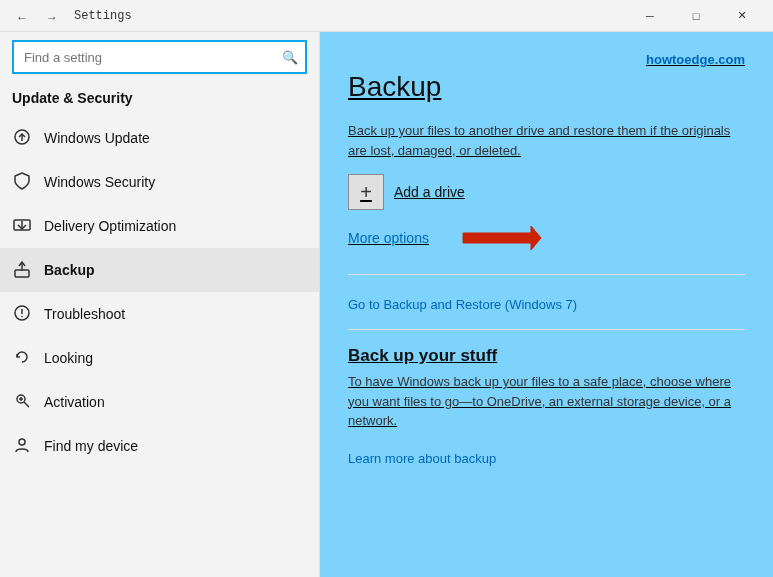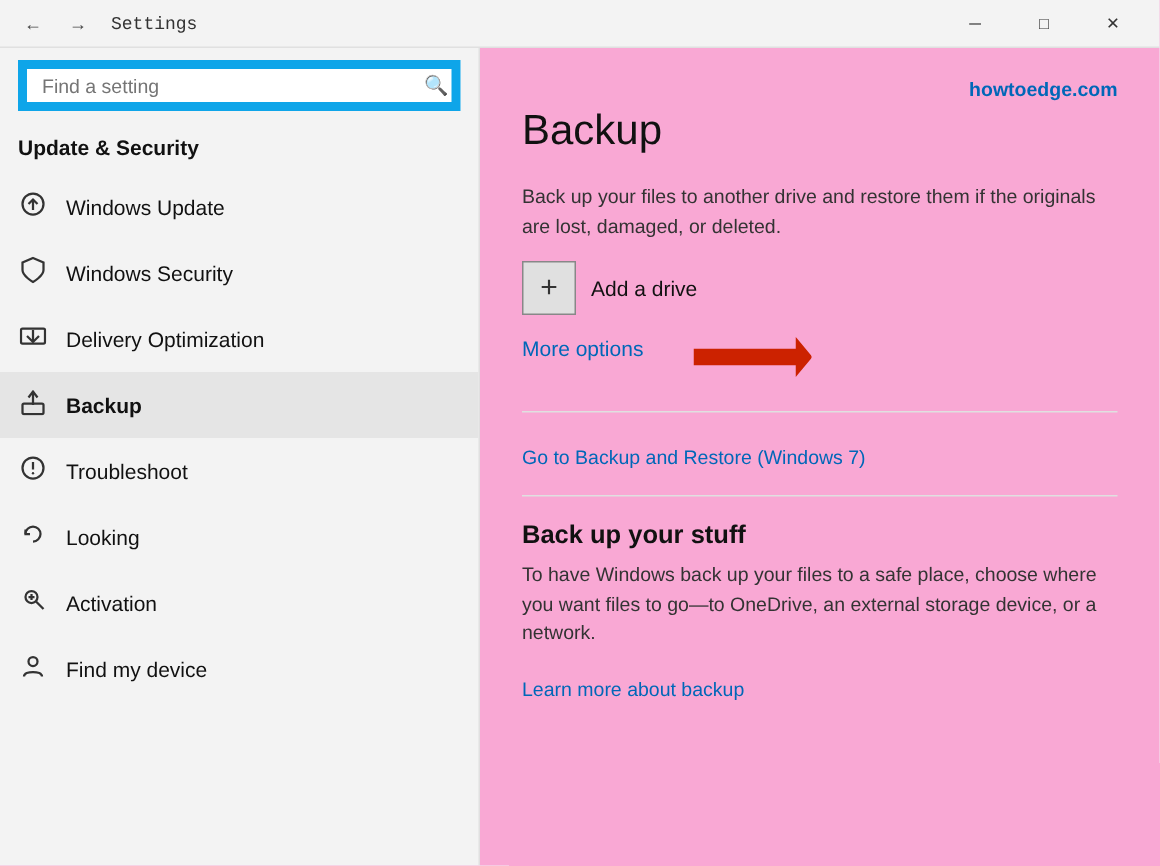--- a/index.html
+++ b/index.html
@@ -78,21 +78,21 @@
       flex-shrink: 0;
       padding-bottom: 16px;
     }
 
     .sidebar-search {
       padding: 8px 12px 12px 12px;
     }
     .sidebar-search input {
       width: 100%;
       height: 34px;
-      border: 6px solid #0ea5e9;
+      border: 2px solid #0ea5e9;
       background: white;
       padding: 0 30px 0 10px;
       font-size: 13px;
       outline: none;
     }
     .sidebar-search-wrapper {
       position: relative;
     }
     .sidebar-search-icon {
       position: absolute;
@@ -132,23 +132,24 @@
       flex-shrink: 0;
       color: #333;
     }
     .sidebar-item-label {
       font-size: 14px;
     }
 
     
     .content {
       flex: 1;
-      background: #f9a8d4;
+      background: #7dd3fc;
       overflow-y: auto;
       padding: 20px 28px 20px 28px;
+      text-decoration: underline;
     }
 
     .brand-link {
       font-size: 13px;
       color: #0067b8;
       font-weight: 700;
       text-align: right;
       margin-bottom: 4px;
     }
 
@@ -192,21 +193,21 @@
       cursor: pointer;
       flex-shrink: 0;
     }
     .add-drive-label {
       font-size: 14px;
       color: #111;
     }
 
     .more-options-row {
       display: flex;
-      align-items: flex-start;
+      align-items: center;
       gap: 32px;
       margin-bottom: 22px;
     }
     .more-options-link {
       font-size: 14px;
       color: #0067b8;
       cursor: pointer;
       text-decoration: none;
     }
 

